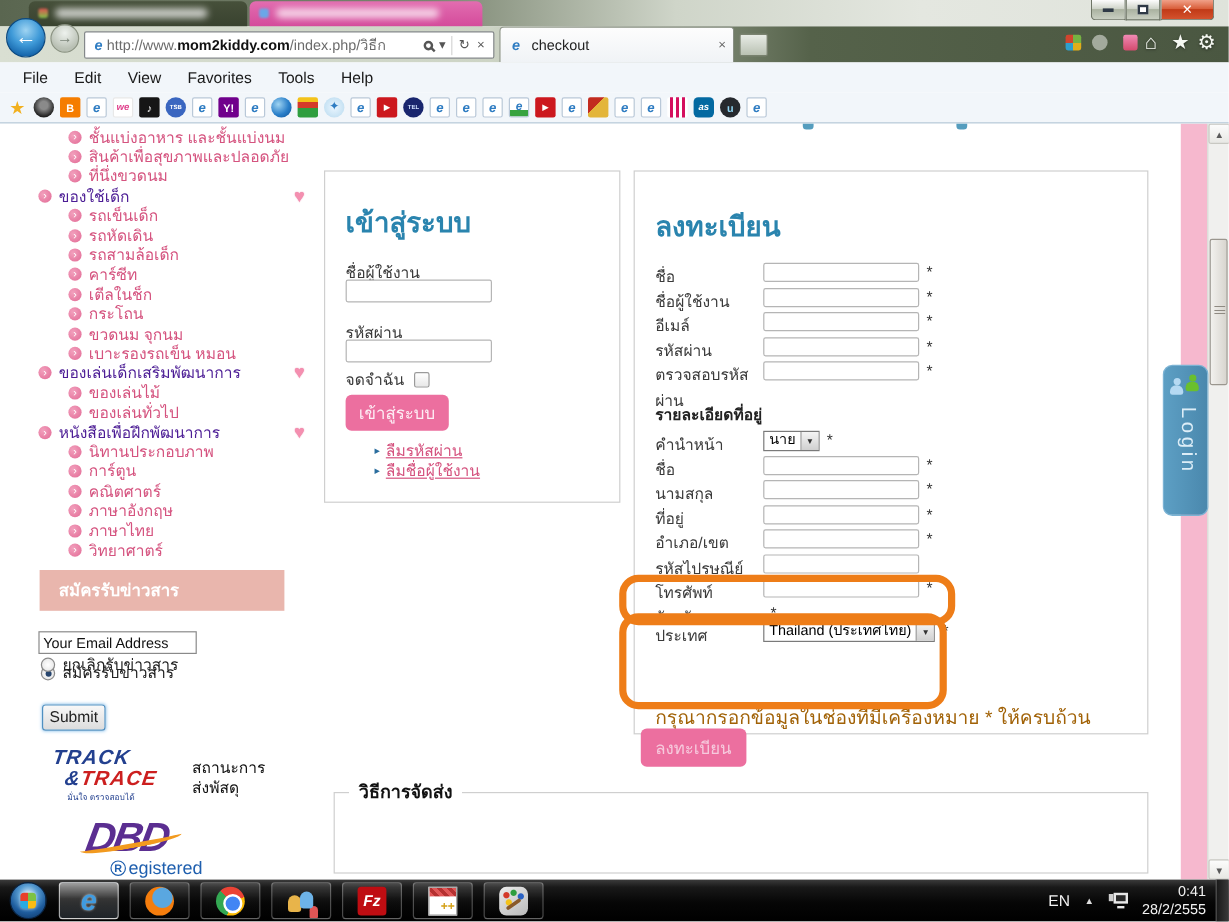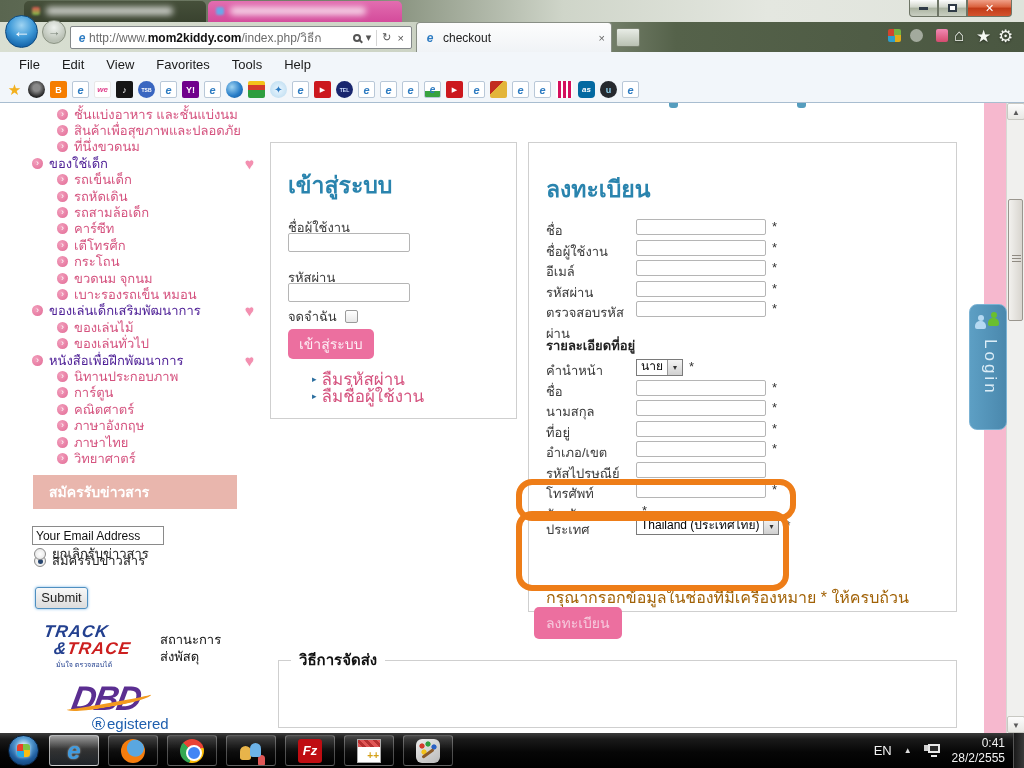--- a/index.html
+++ b/index.html
@@ -117,21 +117,21 @@
   .flabel { font-size:13px; color:#3a3a3a; }
   #lb-user-label { position:absolute; left:17px; top:74px; }
   #lb-user-input { position:absolute; left:17px; top:90px; width:122px; height:19px; border:1px solid #b5b5b5; border-radius:2px; background:#fff; }
   #lb-pass-label { position:absolute; left:17px; top:124px; }
   #lb-pass-input { position:absolute; left:17px; top:140px; width:122px; height:19px; border:1px solid #b5b5b5; border-radius:2px; background:#fff; }
   #lb-remember { position:absolute; left:17px; top:163px; display:flex; align-items:center; gap:8px; }
   .cbox { width:13px; height:13px; border:1px solid #9a9a9a; background:linear-gradient(#fff,#e8e8e8); border-radius:2px; }
   #lb-button { position:absolute; left:17px; top:186px; padding:4px 11px; background:#ec6f9f; border-radius:5px; color:#fdeef5; font-size:14px; }
   .loginlink { position:absolute; left:41px; display:flex; align-items:center; gap:5px; }
   .loginlink .arr { color:#2a6d9e; font-size:9px; }
-  .loginlink .ltxt { color:#d5537f; font-size:17px; }
+  .loginlink .ltxt { color:#d5537f; font-size:13px;text-decoration:underline; }
 
   
   #regbox { position:absolute; left:528px; top:39px; width:429px; height:470px; border:1px solid #cfcfcf; background:#fff; }
   #regbox .boxtitle { position:absolute; left:17px; top:28px; }
   .reg-rows { position:absolute; left:17px; width:400px; }
   #acct-rows { top:76px; }
   #addr-rows { top:216px; }
   .reg-row { display:flex; align-items:flex-start; height:20.5px; }
   .reg-row.short { height:15px; }
   .reg-label { width:90px; font-size:13px; color:#3a3a3a; padding-top:1px; flex:0 0 auto; }
@@ -342,21 +342,21 @@
       </div>
 
       <div class="menu-row">
         <span class="bullet">›</span>
         <span class="menu-label">คาร์ซีท</span>
 
       </div>
 
       <div class="menu-row">
         <span class="bullet">›</span>
-        <span class="menu-label">เตีโทรศ็ก</span>
+        <span class="menu-label">เตีลในช็ก</span>
 
       </div>
 
       <div class="menu-row">
         <span class="bullet">›</span>
         <span class="menu-label">กระโถน</span>
 
       </div>
 
       <div class="menu-row">

